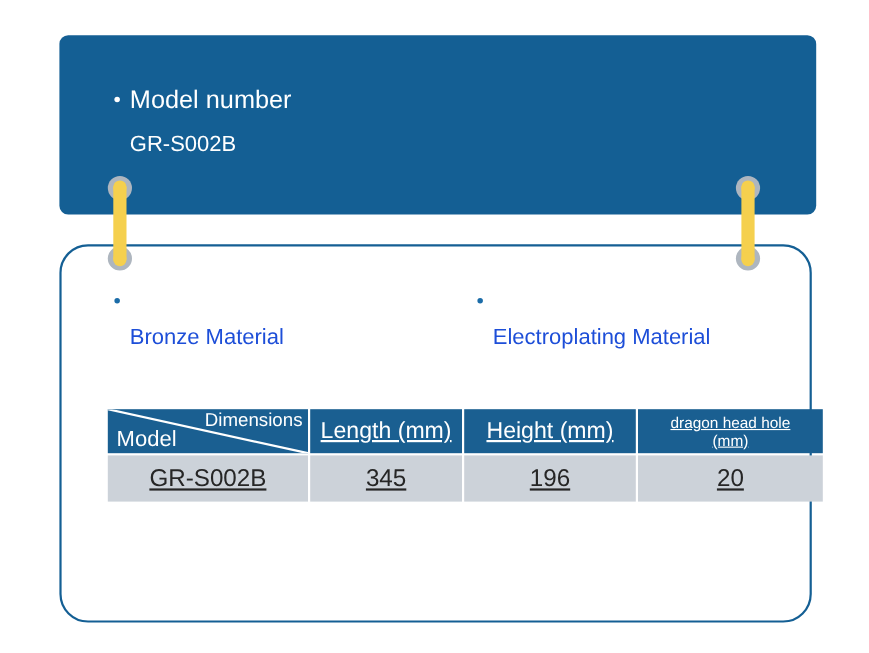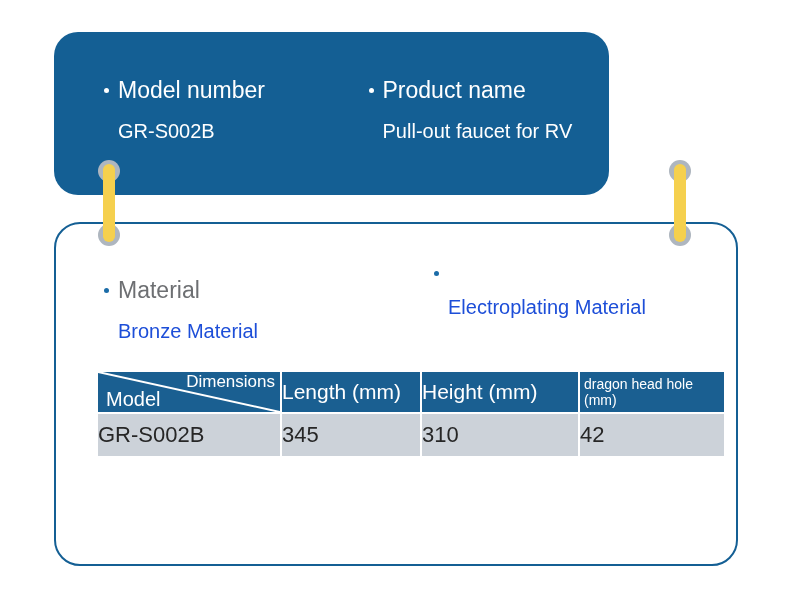--- a/index.html
+++ b/index.html
@@ -14,25 +14,25 @@
     overflow: hidden;
     font-family: "Liberation Sans", sans-serif;
     -webkit-font-smoothing: antialiased;
   }
 
   
   .top-card {
     position: absolute;
     left: 54px;
     top: 32px;
-    width: 555px;
+    width: 688px;
     height: 163px;
     background: #14year;
     background: #145f94;
-    border-radius: 24px;
+    border-radius: 8px;
     box-sizing: border-box;
   }
   .top-card-inner {
     position: absolute;
     left: 0; top: 0; right: 0; bottom: 0;
     display: flex;
     padding: 44px 0 0 50px;
     box-sizing: border-box;
   }
   .field-col-a { width: 330px; }
@@ -134,35 +134,36 @@
     position: absolute;
     left: 96px;
     top: 370px;
     width: 602px;
     border-collapse: separate;
     border-spacing: 2px 2px;
     table-layout: fixed;
   }
   .spec-table td {
     padding: 0;
-    text-align: left;
+    text-align: center;
     vertical-align: middle;
+    text-decoration: underline;
   }
   .spec-table thead td {
     background: #1a5f91;
     color: #ffffff;
     height: 40px;
     font-size: 21px;
     white-space: nowrap;
   }
   .spec-table thead td.small {
     font-size: 14px;
     line-height: 1.15;
     white-space: normal;
-    padding: 0 4px;
+    padding: 0 16px;
   }
   .spec-table tbody td {
     background: #ccd2d9;
     color: #262626;
     height: 42px;
     font-size: 22px;
   }
 
   
   .diag-cell {
@@ -203,39 +204,31 @@
   <div class="top-card-inner">
 
     <div class="field-col-a">
       <div class="field-label">
         <span class="bullet"></span>
         <span>Model number</span>
       </div>
       <div class="field-value">GR-S002B</div>
     </div>
 
-    <div class="field-col-b">
-      <div class="field-label">
-        <span class="bullet"></span>
-        <span>Product name</span>
-      </div>
-      <div class="field-value">Pull-out faucet for RV</div>
-    </div>
 
   </div>
 </div>
 
 <div class="bottom-card">
   <div class="bottom-card-inner">
 
     <div class="bottom-fields">
       <div class="field-col-a">
         <div class="field-label">
           <span class="bullet"></span>
-          <span>Material</span>
         </div>
         <div class="field-value">Bronze Material</div>
       </div>
 
       <div class="field-col-b">
         <div class="field-label">
           <span class="bullet"></span>
         </div>
         <div class="field-value">Electroplating Material</div>
       </div>
@@ -256,22 +249,22 @@
       </td>
       <td class="col-2">Length (mm)</td>
       <td class="col-3">Height (mm)</td>
       <td class="col-4 small">dragon head hole (mm)</td>
     </tr>
   </thead>
   <tbody>
     <tr>
       <td class="col-1">GR-S002B</td>
       <td class="col-2">345</td>
-      <td class="col-3">310</td>
-      <td class="col-4">42</td>
+      <td class="col-3">196</td>
+      <td class="col-4">20</td>
     </tr>
   </tbody>
 </table>
 
 <div class="connector left">
   <div class="cap top"></div>
   <div class="cap bottom"></div>
   <div class="rod"></div>
   <div class="nub top"></div>
   <div class="nub bottom"></div>

